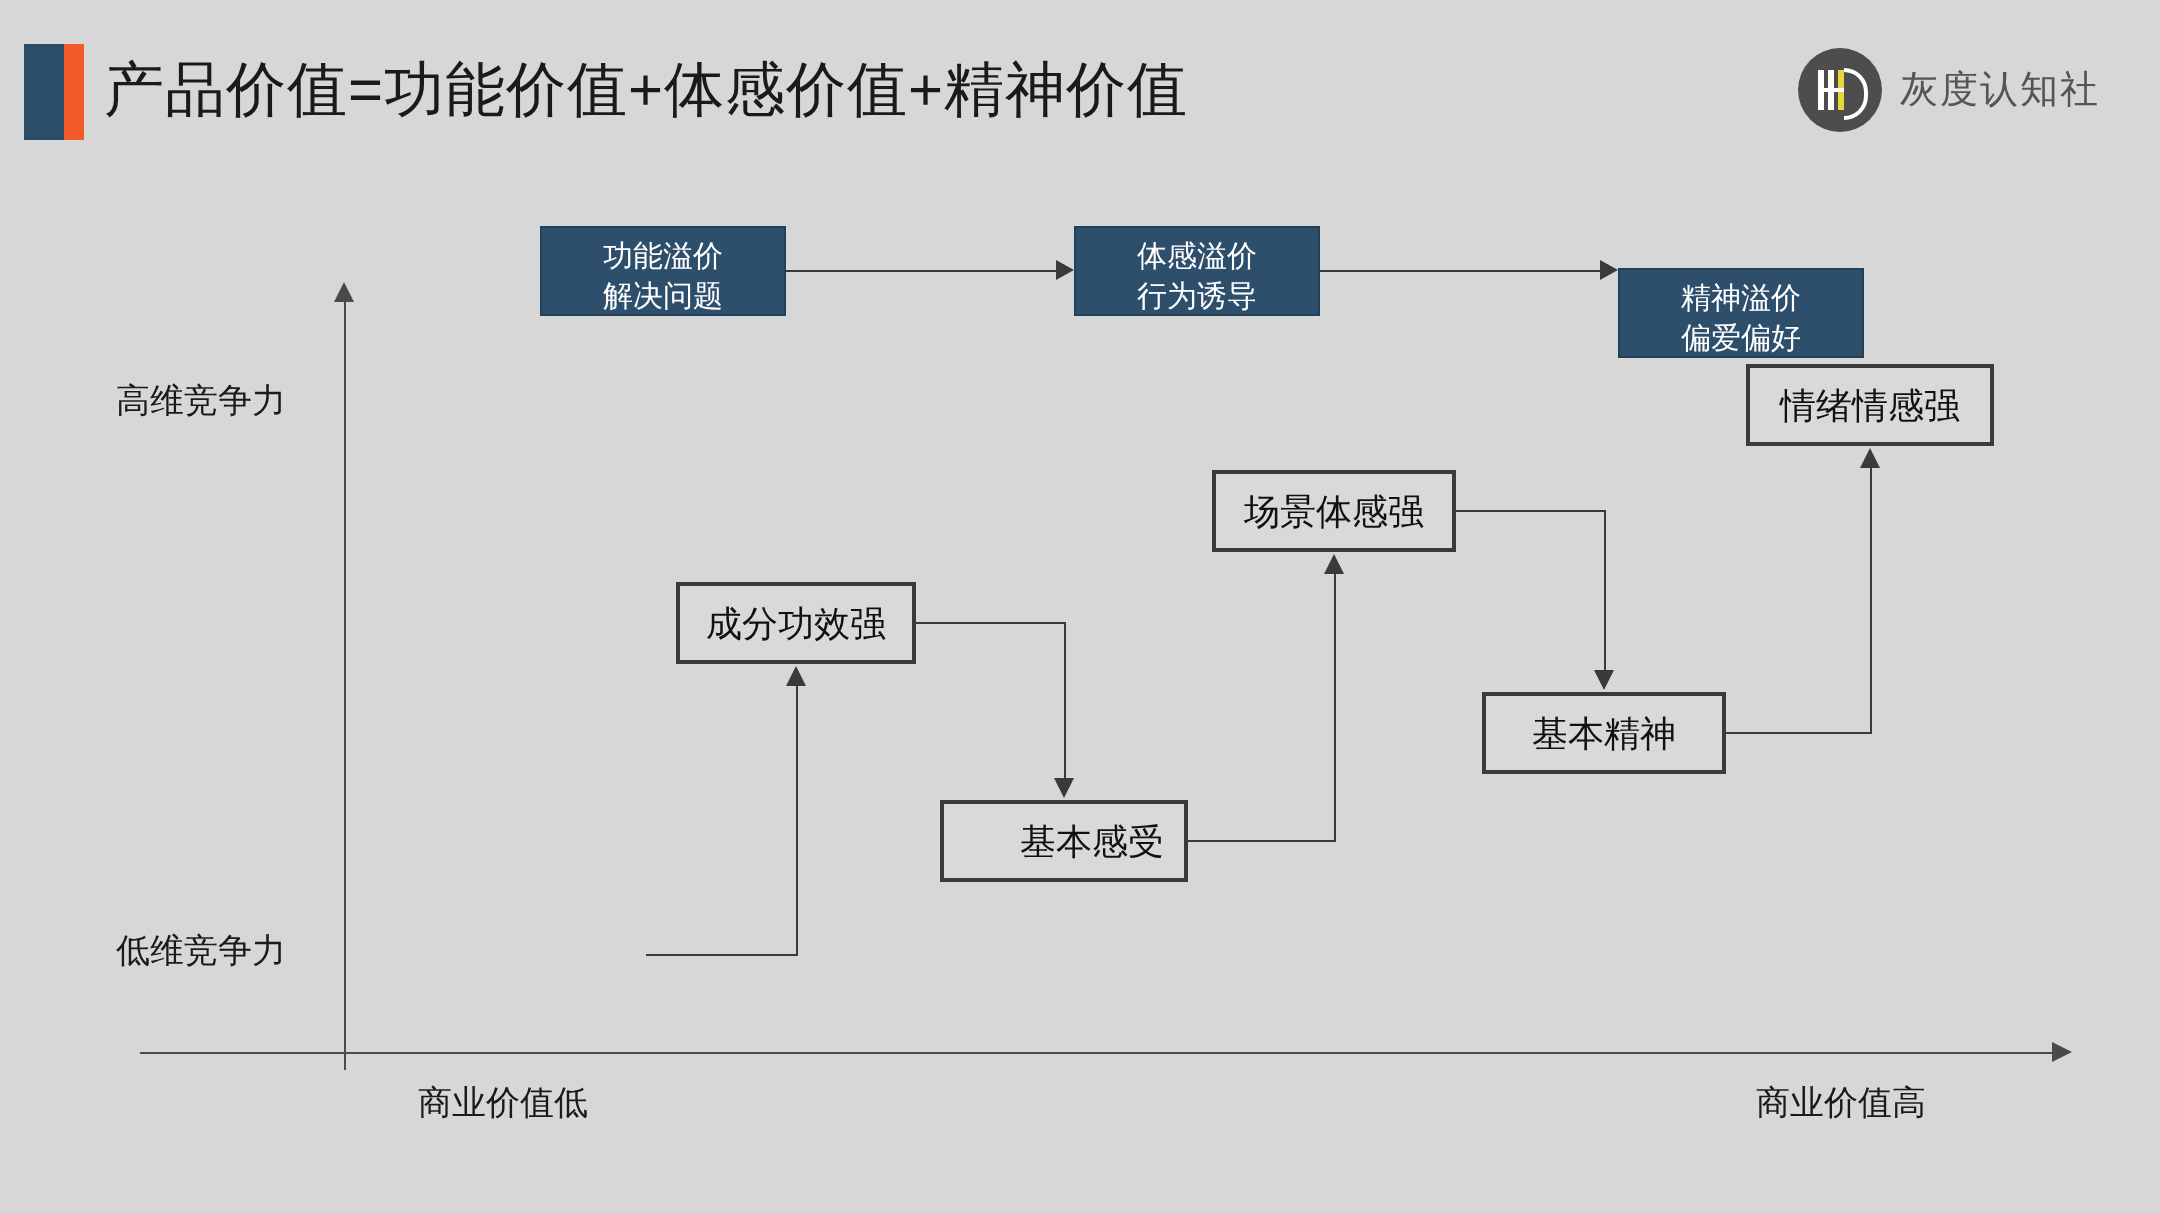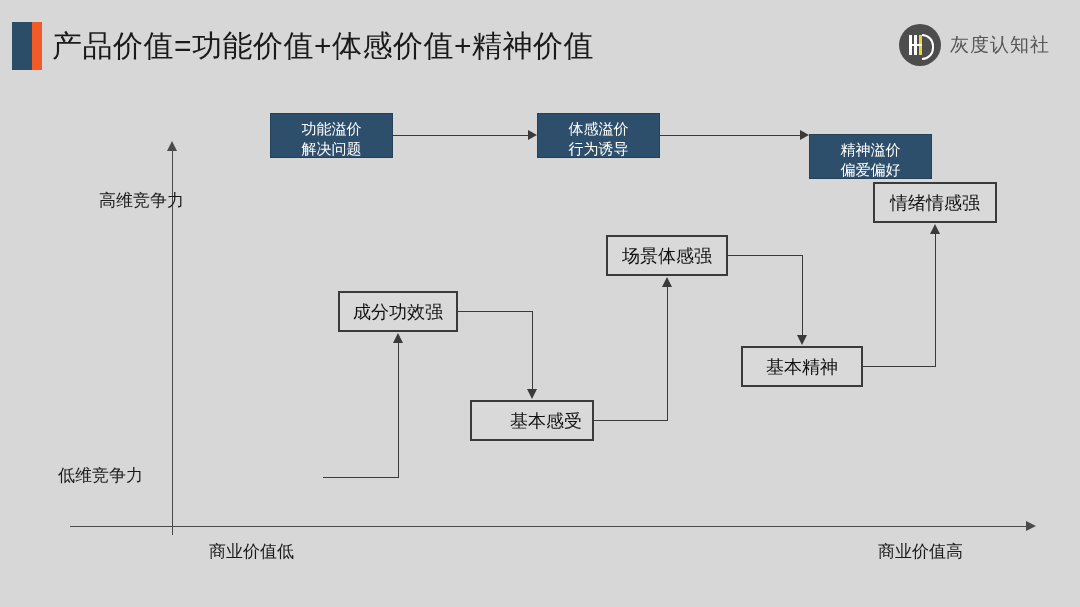--- a/index.html
+++ b/index.html
@@ -138,21 +138,21 @@
     border-top: 5px solid transparent;
     border-bottom: 5px solid transparent;
     border-left: 10px solid #4a4a4a;
   }
   .axis-label {
     position: absolute;
     font-size: 17px;
     color: #1a1a1a;
     white-space: nowrap;
   }
-  .lbl-high { left: 58px;  top: 189px; margin-left: 41px; }
+  .lbl-high { left: 58px;  top: 189px; }
   .lbl-low  { left: 58px;  top: 464px; }
   .lbl-bizlow  { left: 209px; top: 540px; }
   .lbl-bizhigh { left: 878px; top: 540px; }
 
   
   .bluebox {
     position: absolute;
     background: #2d4f6c;
     border: 1px solid #24415a;
     color: #ffffff;

